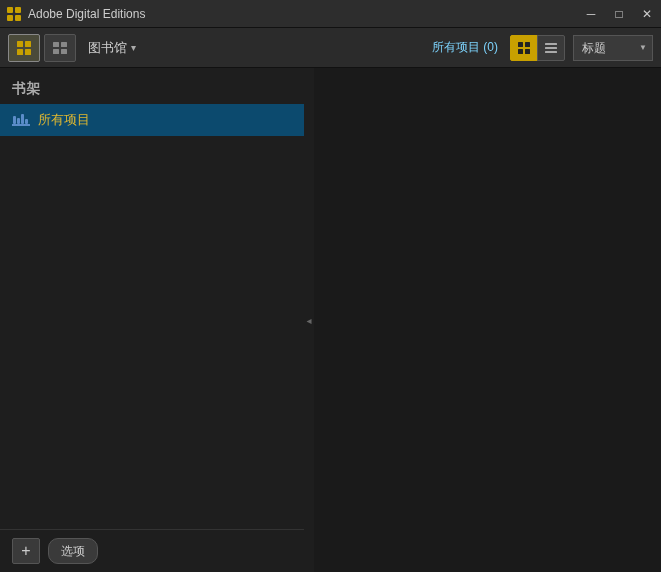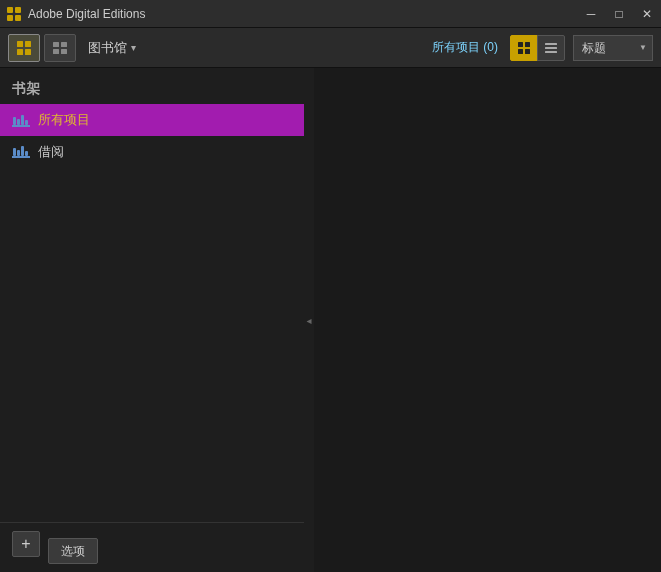--- a/index.html
+++ b/index.html
@@ -169,23 +169,22 @@
     .sidebar-item {
       display: flex;
       align-items: center;
       gap: 8px;
       padding: 7px 12px;
       cursor: pointer;
       color: #ccc;
       font-size: 13px;
     }
     .sidebar-item.active {
-      background: #a21caf;
+      background: #0c4a6e;
       color: #e0b830;
-      align-items: flex-end;
     }
 
     
     .divider-handle {
       width: 10px;
       background: #1e1e1e;
       display: flex;
       align-items: center;
       justify-content: center;
       cursor: ew-resize;
@@ -223,23 +222,22 @@
     }
 
     .options-btn {
       height: 26px;
       padding: 0 12px;
       background: #3a3a3a;
       border: 1px solid #555;
       color: #ccc;
       font-size: 12px;
       cursor: pointer;
-      border-radius: 2px;
+      border-radius: 10px;
       font-family: inherit;
-      margin-top: 7px;
     }
 
     
     .content-area {
       flex: 1;
       background: #1a1a1a;
       display: flex;
       align-items: flex-start;
       justify-content: flex-start;
       padding: 12px;
@@ -337,30 +335,20 @@
       <svg class="shelf-svg" width="18" height="16" viewBox="0 0 18 16">
         <rect x="0" y="12" width="18" height="2" fill="#5b8cc8"></rect>
         <rect x="1" y="4" width="3" height="8" fill="#5b8cc8" rx="1"></rect>
         <rect x="5" y="6" width="3" height="6" fill="#5b8cc8" rx="1"></rect>
         <rect x="9" y="2" width="3" height="10" fill="#5b8cc8" rx="1"></rect>
         <rect x="13" y="7" width="3" height="5" fill="#5b8cc8" rx="1"></rect>
       </svg>
       <span>所有项目</span>
     </div>
 
-    <div class="sidebar-item">
-      <svg width="18" height="16" viewBox="0 0 18 16">
-        <rect x="0" y="12" width="18" height="2" fill="#5b8cc8"></rect>
-        <rect x="1" y="4" width="3" height="8" fill="#5b8cc8" rx="1"></rect>
-        <rect x="5" y="6" width="3" height="6" fill="#5b8cc8" rx="1"></rect>
-        <rect x="9" y="2" width="3" height="10" fill="#5b8cc8" rx="1"></rect>
-        <rect x="13" y="7" width="3" height="5" fill="#5b8cc8" rx="1"></rect>
-      </svg>
-      <span>借阅</span>
-    </div>
 
 
 
     <div class="divider-handle">
       <span class="divider-arrow">◂</span>
     </div>
 
     <div class="sidebar-bottom">
       <button class="add-btn">+</button>
       <button class="options-btn">选项</button>

